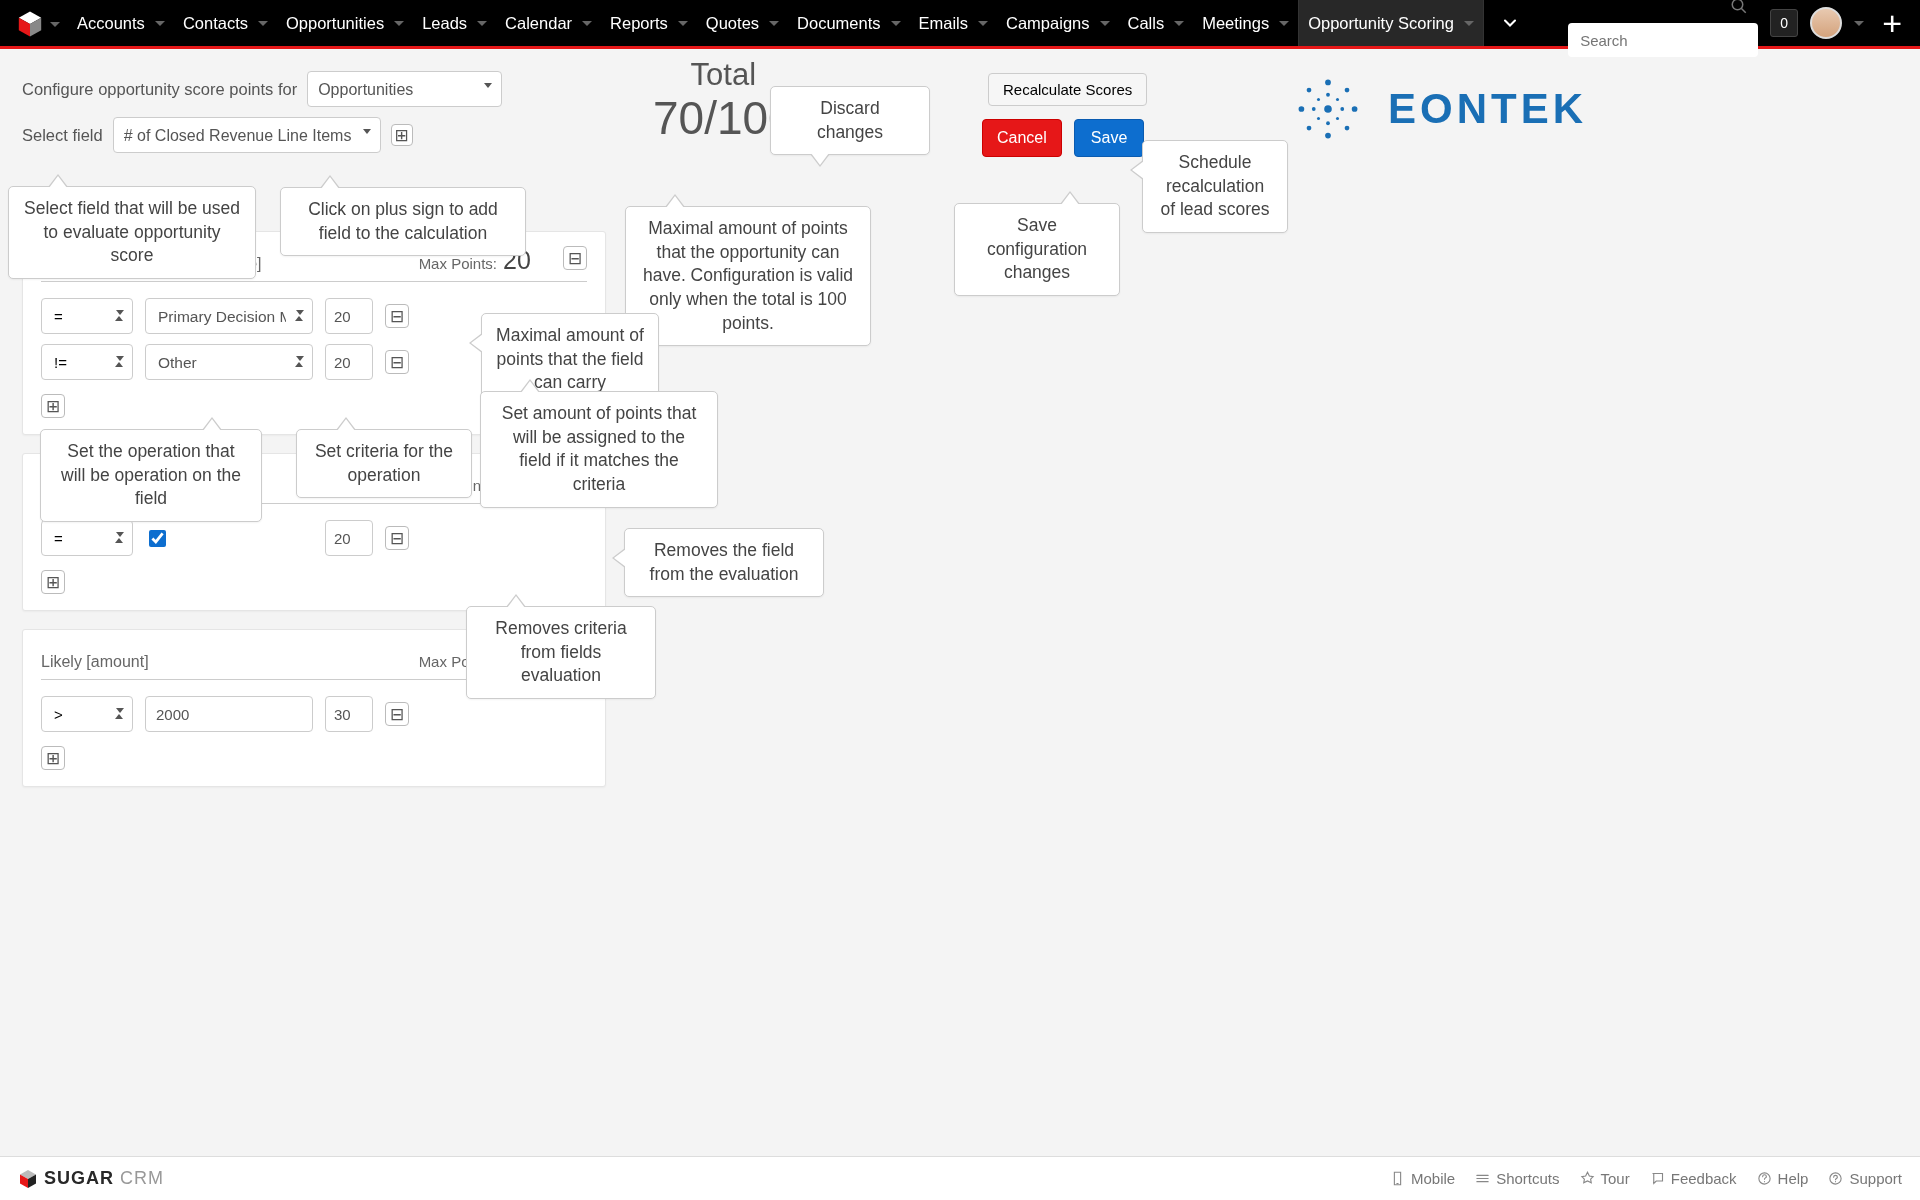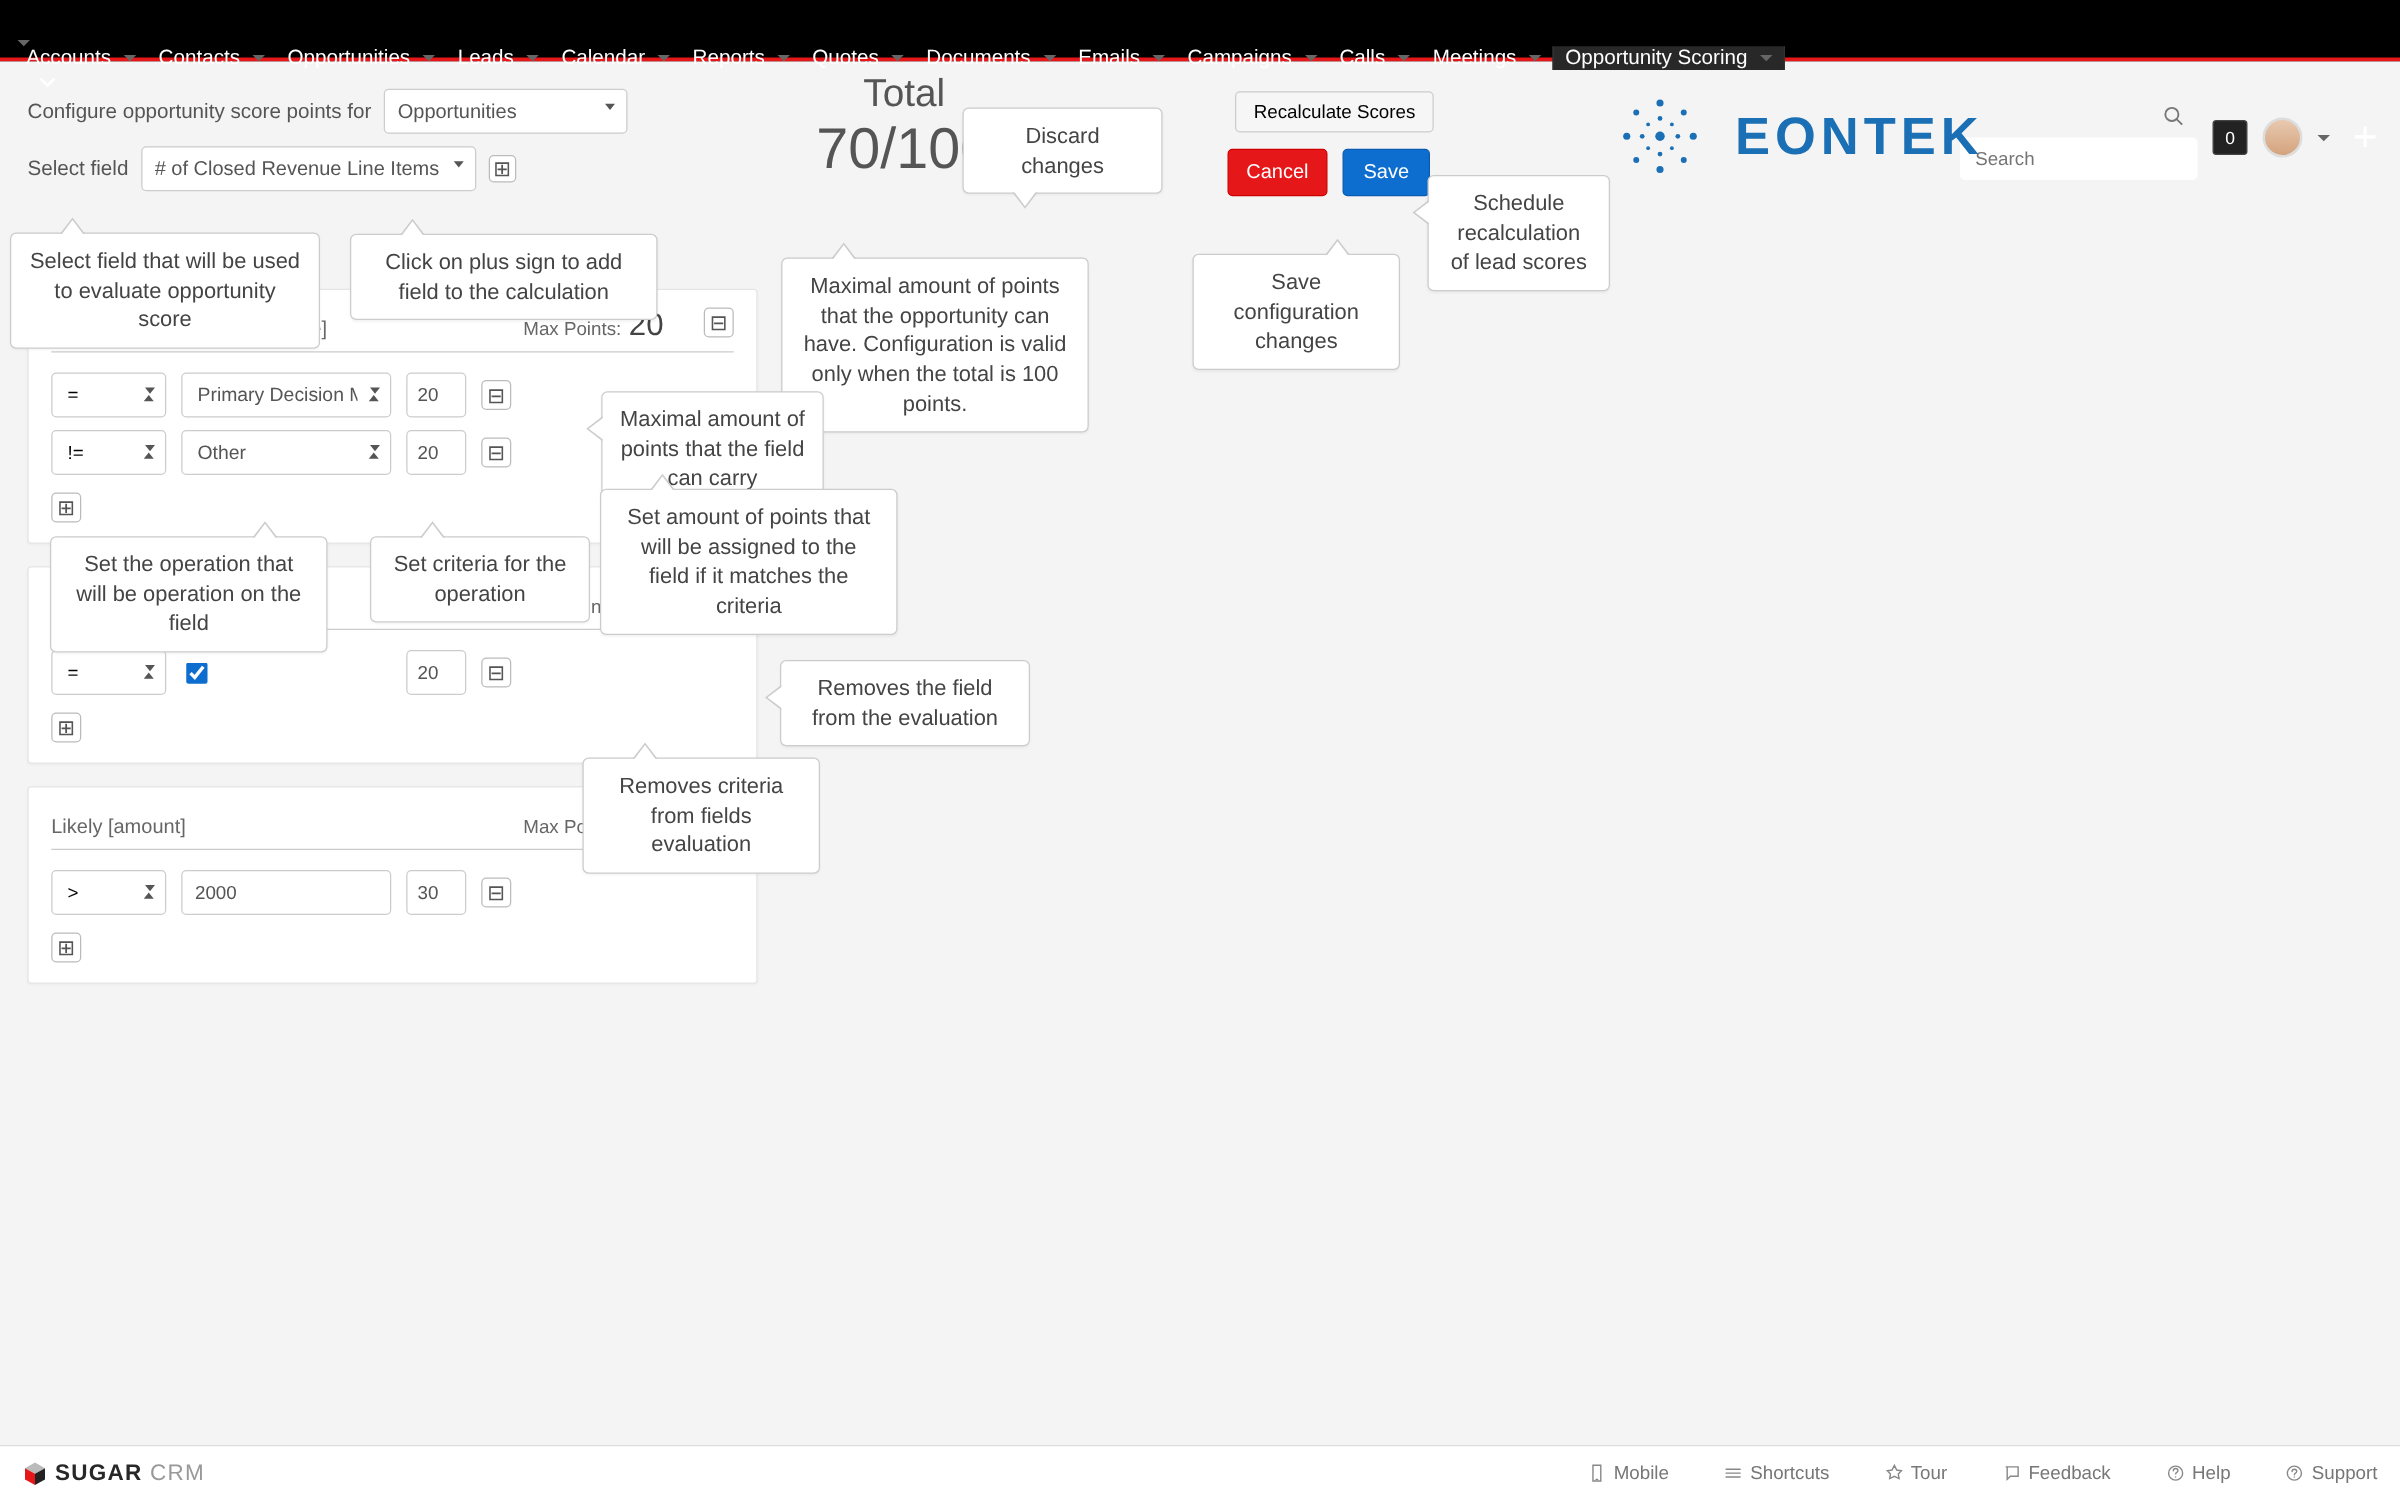--- a/index.html
+++ b/index.html
@@ -1,19 +1,19 @@
 <!DOCTYPE html>
 <html><head>
 <meta charset="utf-8">
 <style>
 * { box-sizing: border-box; margin: 0; padding: 0; }
 body { font-family: "Helvetica Neue", Helvetica, Arial, sans-serif; font-size: 12px; color: #333; background: #f4f4f4; width: 1920px; height: 1200px; position: relative; overflow: hidden; }
 
 
-.topbar { background: #000; height: 49px; border-bottom: 3px solid #e61718; display: flex; align-items: stretch; padding: 0 12px; flex-direction: column; }
+.topbar { background: #000; height: 49px; border-bottom: 3px solid #e61718; display: flex; align-items: stretch; padding: 0 12px; }
 .logo-cube { width: 28px; height: 28px; margin: 10px 4px 0 4px; }
 .nav-menu { display: flex; align-items: stretch; list-style: none; }
 .nav-item { display: flex; align-items: center; color: #fff; padding: 0 9px; font-size: 16.5px; cursor: pointer; white-space: nowrap; }
 .nav-item.active { background: #282828; border-left:1px solid #333; border-right:1px solid #333;}
 .nav-caret { width:0;height:0;border-left:5px solid transparent;border-right:5px solid transparent;border-top:5px solid #666;margin-left:10px; }
 .nav-overflow { display:flex;align-items:center;padding:0 16px;color:#fff;font-size:20px;cursor:pointer;}
 .nav-right { margin-left:auto; display:flex; align-items:center; gap:12px; }
 .search-box { position:relative; }
 .search-box input { width:190px; height:34px; border-radius:4px; border:none; padding:0 36px 0 12px; font-size:15px; background:#fff;margin-top:34px; }
 .search-box .search-icon { position:absolute; right:10px; top:8px; width:18px;height:18px;color:#888;}
@@ -74,21 +74,21 @@
 .co-bl::after { border-left:9px solid transparent;border-right:9px solid transparent;border-top:12px solid #fff; bottom:-11px; left:40px;}
 .co-bl::before { content:"";position:absolute;border-left:10px solid transparent;border-right:10px solid transparent;border-top:13px solid #ccc; bottom:-13px; left:39px;}
 .co-left::after { border-top:9px solid transparent;border-bottom:9px solid transparent;border-right:12px solid #fff; left:-11px; top:20px;}
 .co-left::before { content:"";position:absolute;border-top:10px solid transparent;border-bottom:10px solid transparent;border-right:13px solid #ccc; left:-13px; top:19px;}
 
 
 .footer { position:absolute; bottom:0; left:0; right:0; height:44px; background:#fff; border-top:1px solid #ddd; display:flex; align-items:center; padding:0 18px;}
 .footer-logo { display:flex; align-items:center; gap:6px; font-weight:bold; font-size:18px; color:#282828; letter-spacing:1px;}
 .footer-logo .crm { color:#999; font-weight:normal;}
 .footer-cube { width:20px;height:20px;}
-.footer-right { margin-left:auto; display:flex; gap:44px; align-items:center;}
+.footer-right { margin-left:auto; display:flex; gap:20px; align-items:center;}
 .footer-link { color:#777; font-size:15px; display:flex; align-items:center; gap:6px; cursor:pointer;}
 .footer-link svg { width:15px;height:15px;}
 </style>
 </head>
 <body>
 
 <div class="topbar">
   <svg class="logo-cube" viewBox="0 0 40 40">
     <polygon points="20,2 36,11 20,20 4,11" fill="#fff"></polygon>
     <polygon points="4,11 20,20 20,38 4,29" fill="#e61718"></polygon>

